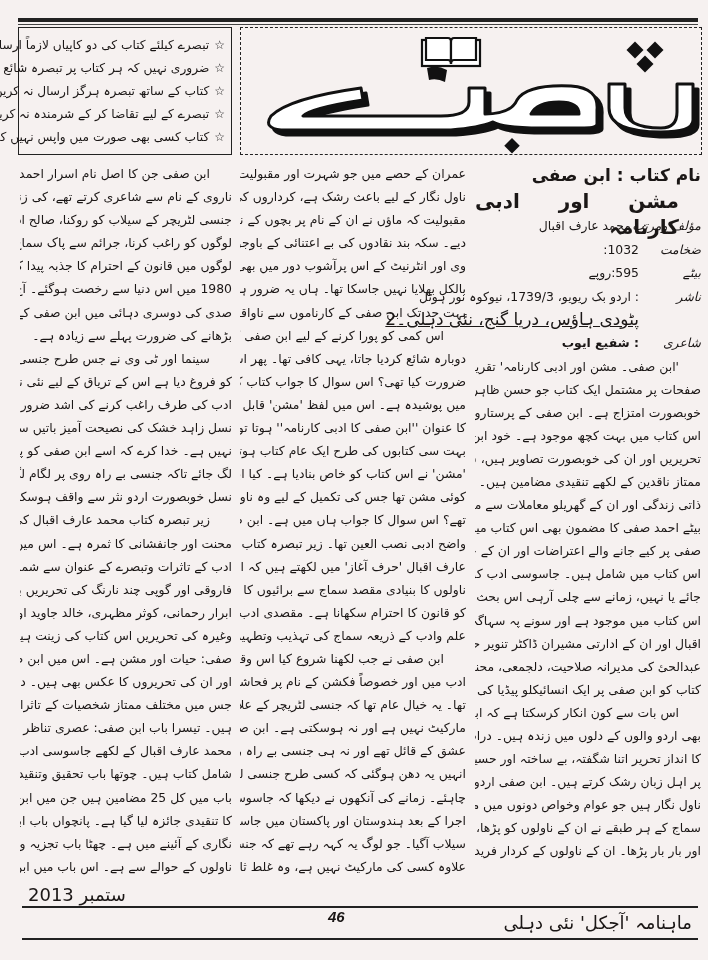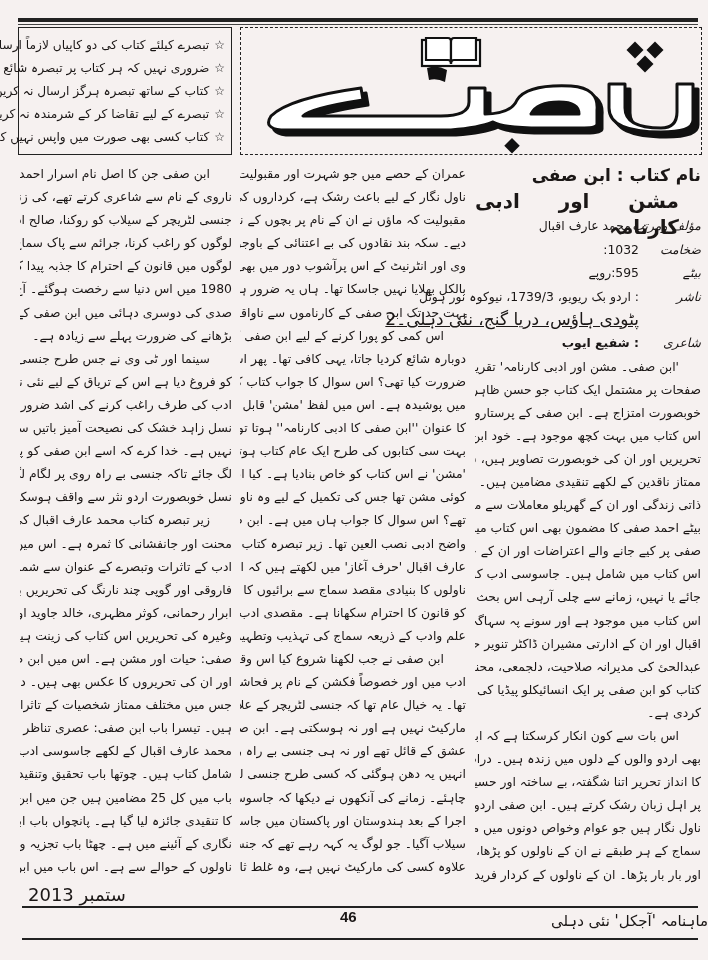--- a/index.html
+++ b/index.html
@@ -45,23 +45,23 @@
   .book-title-2 { font-weight: bold; font-size: 20px; line-height: 26px; height: 26px; padding-right: 22px; }
   .meta-row { display: flex; height: 23.5px; line-height: 23.5px; font-size: 12.4px; white-space: nowrap; }
   .meta-key { width: 62px; flex: none; font-style: italic; }
   .meta-val { flex: 1; }
   .meta-val.bold { font-weight: bold; }
   .meta-cont { padding-right: 62px; height: 23px; line-height: 23px; white-space: nowrap; font-size: 17px; text-decoration: underline; }
 
   
   .foot-rule1 { position: absolute; left: 22px; right: 10px; top: 906px; height: 2px; background: #222; }
   .foot-rule2 { position: absolute; left: 22px; right: 10px; top: 938px; height: 2px; background: #222; }
-  .page-number { position: absolute; left: 340px; top: 908px; font-family: "Liberation Sans", sans-serif; font-weight: bold; font-size: 15px; }
+  .page-number { position: absolute; left: 328px; top: 908px; font-family: "Liberation Sans", sans-serif; font-weight: bold; font-size: 15px; font-style: italic; }
   .issue-date { position: absolute; left: 28px; top: 884px; font-size: 18px; font-weight: normal; direction: rtl; }
-  .mag-name { position: absolute; right: 0; top: 912px; font-size: 15px; direction: rtl; }
+  .mag-name { position: absolute; right: 16px; top: 912px; font-size: 18px; direction: rtl; }
 </style>
 </head>
 <body>
 
 <div class="page">
 
   <div class="top-rule"></div>
   <div class="top-rule2"></div>
 
   <div class="notice" id="notice">
@@ -153,21 +153,20 @@
         <div class="line">ممتاز ناقدین کے لکھے تنقیدی مضامین ہیں۔ ابن صفی کی</div>
         <div class="line">ذاتی زندگی اور ان کے گھریلو معاملات سے متعلق ان کے</div>
         <div class="line">بیٹے احمد صفی کا مضمون بھی اس کتاب میں موجود ہیں۔ ابن</div>
         <div class="line">صفی پر کیے جانے والے اعتراضات اور ان کے جوابات</div>
         <div class="line">اس کتاب میں شامل ہیں۔ جاسوسی ادب کو ادب تسلیم کیا</div>
         <div class="line">جائے یا نہیں، زمانے سے چلی آرہی اس بحث کا جائزہ</div>
         <div class="line">اس کتاب میں موجود ہے اور سونے پہ سہاگہ محمد عارف</div>
         <div class="line">اقبال اور ان کے ادارتی مشیران ڈاکٹر تنویر حسین اور ڈاکٹر</div>
         <div class="line">عبدالحیٔ کی مدیرانہ صلاحیت، دلجمعی، محنت اور لگن نے اس</div>
         <div class="line">کتاب کو ابن صفی پر ایک انسائیکلو پیڈیا کی حیثیت عطا</div>
-        <div class="line last">کردی ہے۔</div>
         <div class="line indent">اس بات سے کون انکار کرسکتا ہے کہ ابن صفی آج</div>
         <div class="line">بھی اردو والوں کے دلوں میں زندہ ہیں۔ دراصل ابن صفی</div>
         <div class="line">کا انداز تحریر اتنا شگفتہ، بے ساختہ اور حسین ہے کہ اس</div>
         <div class="line">پر اہل زبان رشک کرتے ہیں۔ ابن صفی اردو کے واحد</div>
         <div class="line">ناول نگار ہیں جو عوام وخواص دونوں میں مقبول رہے۔</div>
         <div class="line">سماج کے ہر طبقے نے ان کے ناولوں کو پڑھا، خوب پڑھا</div>
         <div class="line">اور بار بار پڑھا۔ ان کے ناولوں کے کردار فریدی، حمید اور</div>
       </div>
   </div>
 

